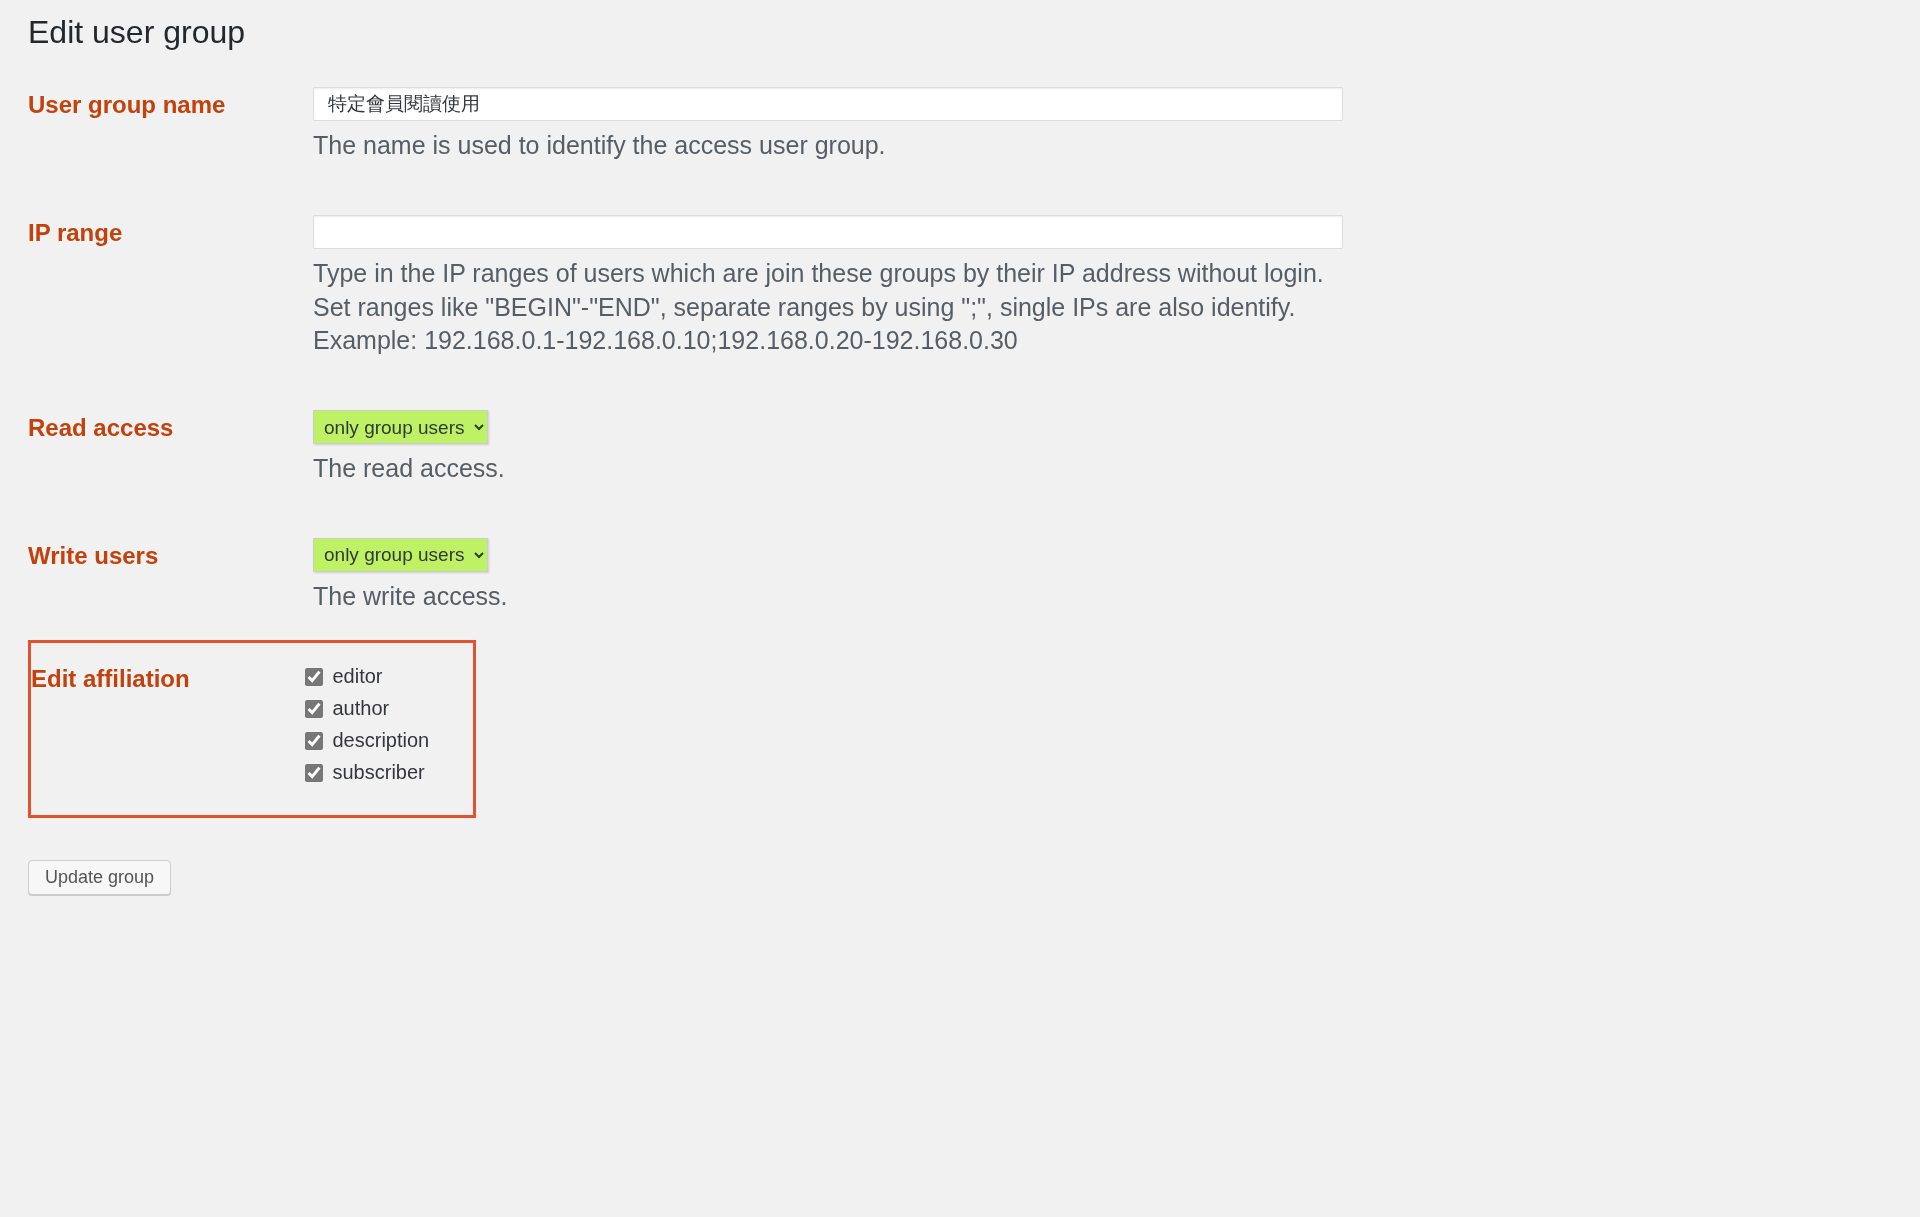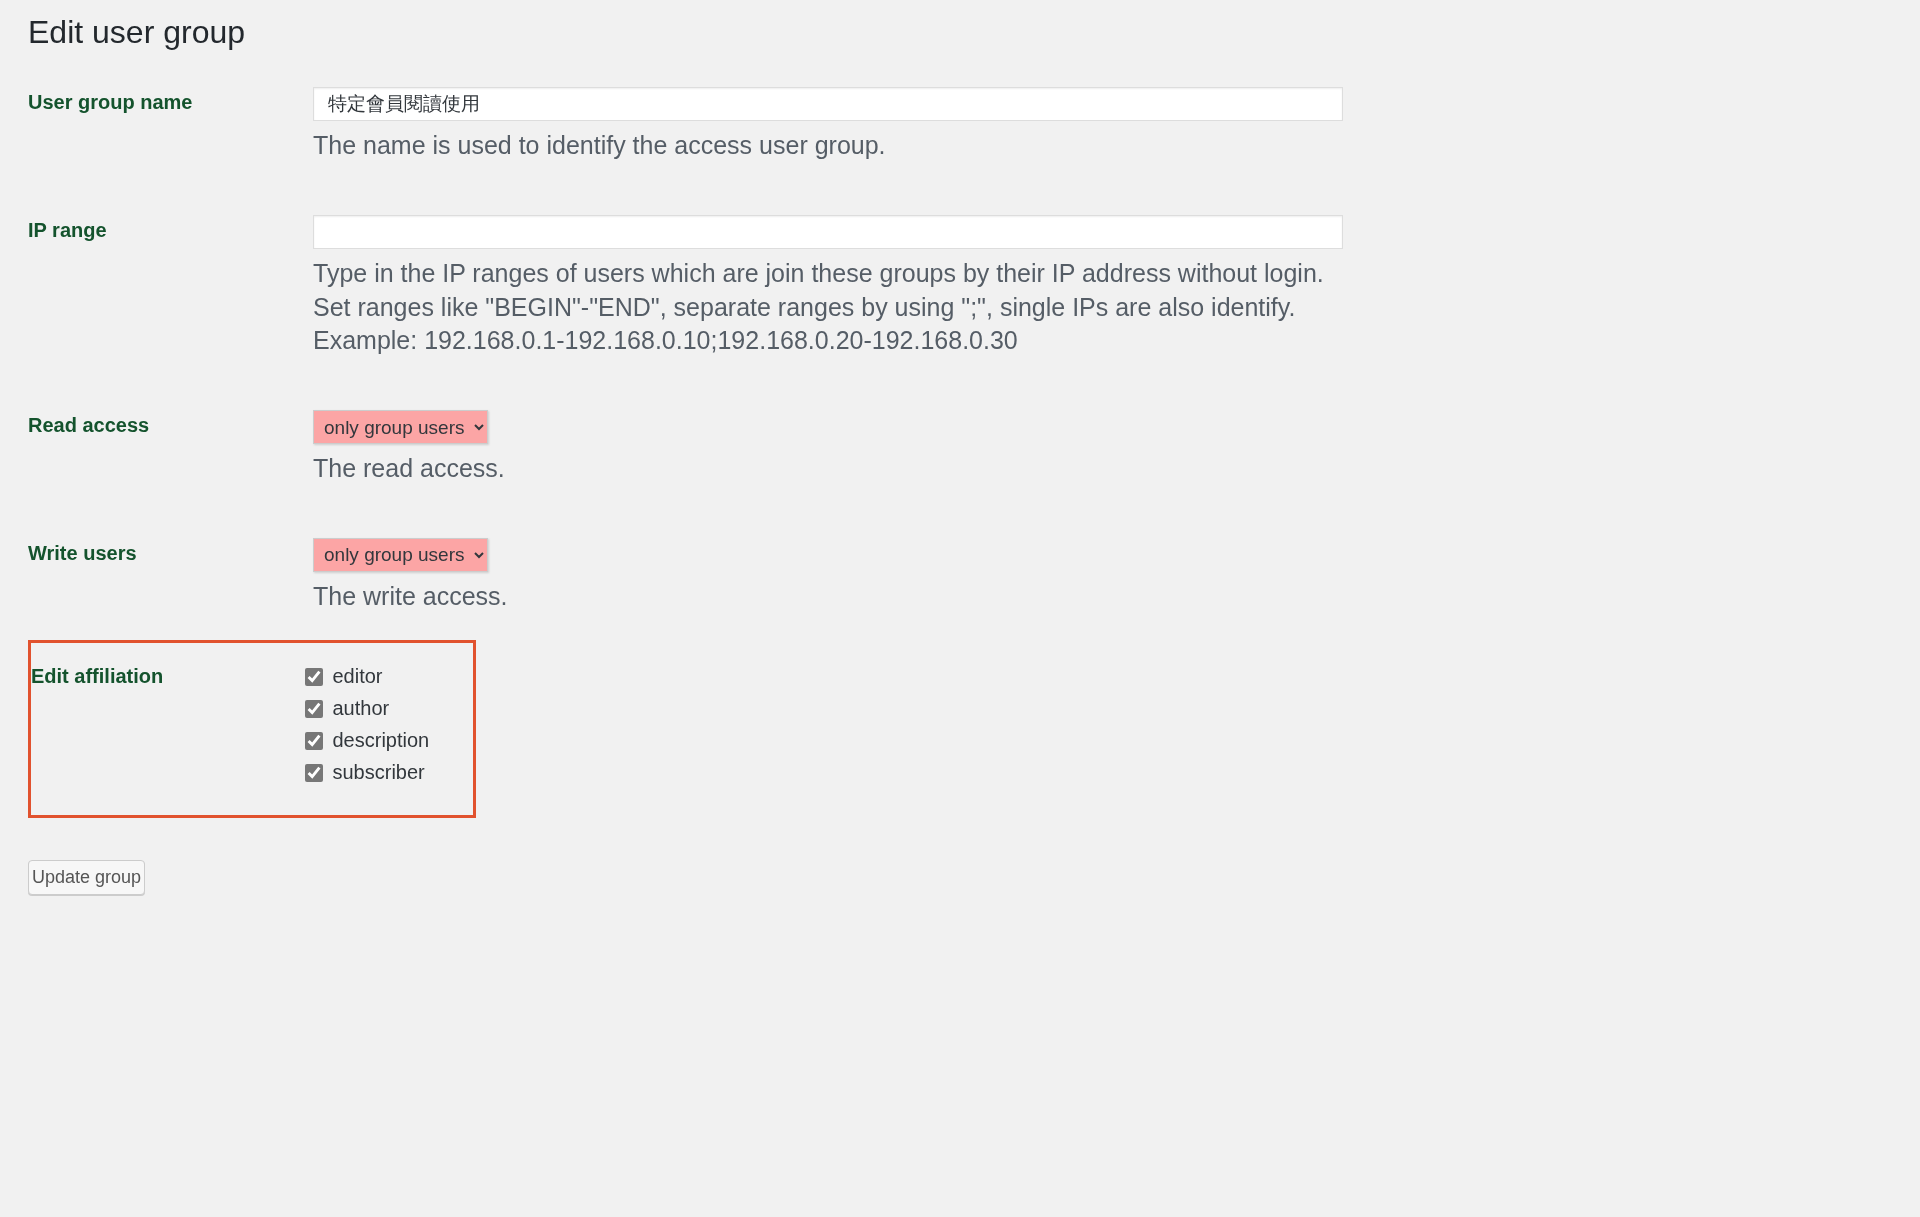--- a/index.html
+++ b/index.html
@@ -24,22 +24,22 @@
     }
     .form-table tr.row td,
     .form-table tr.row th {
       vertical-align: top;
       text-align: left;
       padding: 26px 10px 26px 0;
     }
     .form-table tr.row th {
       width: 285px;
       font-weight: 600;
-      font-size: 20px;
-      color: #14532d;
+      font-size: 24px;
+      color: #c2410c;
       padding-top: 30px;
       margin-left: 8px;
     }
     .form-table .desc {
       color: #555d66;
       font-size: 25px;
       margin-top: 8px;
       line-height: 1.35;
     }
     input.regular-text {
@@ -49,21 +49,21 @@
       padding: 5px 14px;
       border: 1px solid #ddd;
       background: #fff;
       box-shadow: inset 0 1px 2px rgba(0,0,0,.07);
       color: #32373c;
     }
     select.small-select {
       font-size: 19px;
       padding: 2px 6px;
       height: 34px;
-      background: #fca5a5;
+      background: #bef264;
       border: 1px solid #ccc;
       box-shadow: 1px 1px 2px rgba(0,0,0,0.15);
       color: #32373c;
     }
     .role-list {
       list-style: none;
       padding: 0;
       margin: 0;
     }
     .role-list li {
@@ -93,21 +93,21 @@
       width: 462px;
     }
     .submit-row {
       margin-top: 42px;
     }
     .btn-secondary {
       background: #f7f7f7;
       border: 1px solid #ccc;
       color: #555;
       font-size: 18px;
-      padding: 6px 3px;
+      padding: 6px 16px;
       border-radius: 4px;
       cursor: pointer;
       box-shadow: 0 1px 0 #ccc;
     }
   </style>
 </head>
 <body>
 
 <h1 class="page-title">Edit user group</h1>
 

